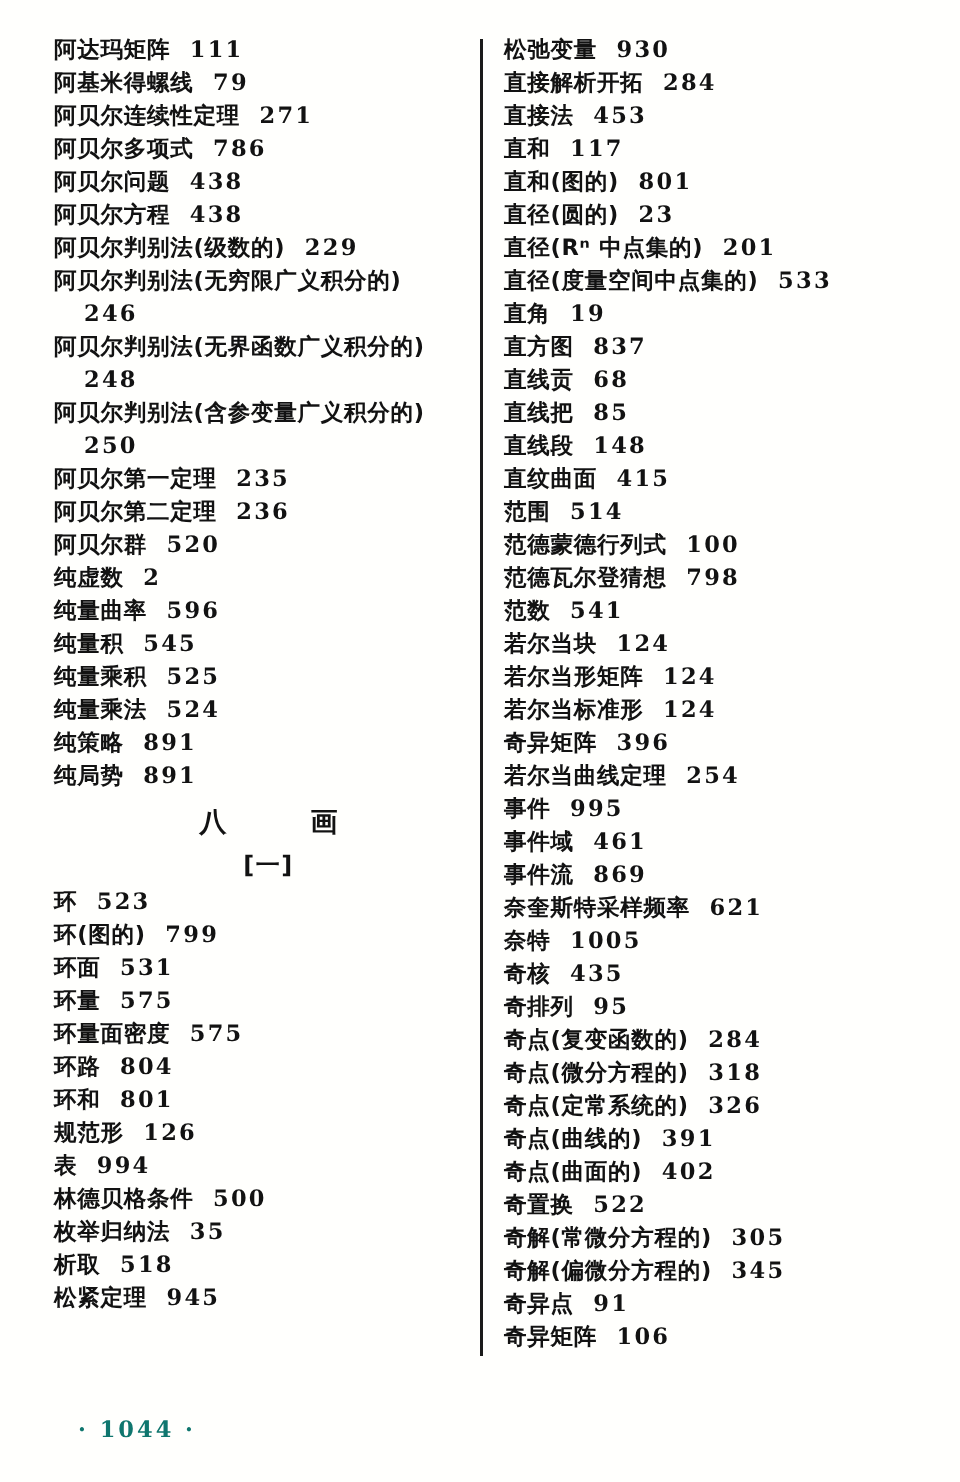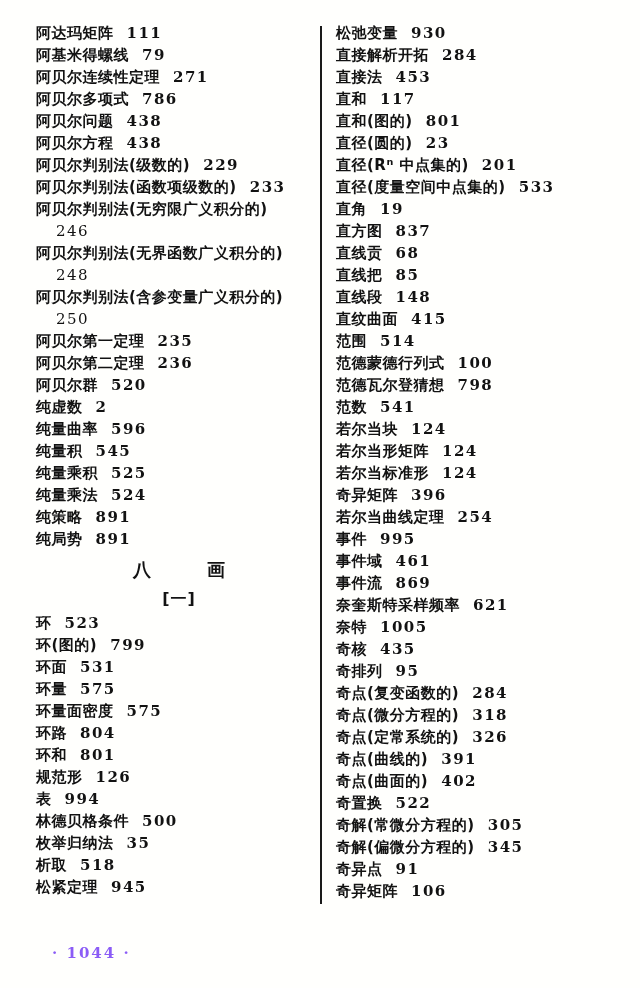--- a/index.html
+++ b/index.html
@@ -14,51 +14,50 @@
   .col{position:absolute;display:flex;flex-direction:column;justify-content:center;}
   #left-col{left:36px;top:22px;width:286px;}
   #right-col{left:336px;top:22px;width:300px;text-decoration:underline;}
   .entry{
     height:22px;line-height:22px;font-size:15px;font-weight:700;
     white-space:nowrap;letter-spacing:0.5px;
   }
   .entry .term{display:inline-block;}
   .entry .page-num{display:inline-block;margin-left:13px;letter-spacing:1.5px;font-family:"DejaVu Serif","DejaVu Sans",serif;}
   .cont{
-    height:22px;line-height:22px;padding-left:20px;font-size:15px;font-weight:400;
+    height:22px;line-height:22px;padding-left:20px;font-size:15px;font-weight:700;
     letter-spacing:1.5px;font-family:"DejaVu Serif","DejaVu Sans",serif;
   }
   .section-header{
     height:30px;margin-top:5px;display:flex;justify-content:center;align-items:center;
     gap:56px;font-size:18px;font-weight:700;
   }
   .subsection-header{
     height:27px;line-height:27px;text-align:center;font-size:16px;font-weight:700;letter-spacing:1px;
   }
   .divider{
     position:absolute;left:320px;top:26px;width:2px;height:878px;background:#1a1a1a;
   }
   .footer{
     position:absolute;left:52px;top:944px;font-size:15px;font-weight:700;letter-spacing:2px;
-    font-family:"DejaVu Serif","DejaVu Sans",serif;color:#8b5cf6;
+    font-family:"DejaVu Serif","DejaVu Sans",serif;color:#0f766e;
   }
 </style>
 </head>
 <body>
 
 <div class="page">
   <div id="left-col" class="col">
       <div class="entry"><span class="term">阿达玛矩阵</span><span class="page-num">111</span></div>
       <div class="entry"><span class="term">阿基米得螺线</span><span class="page-num">79</span></div>
       <div class="entry"><span class="term">阿贝尔连续性定理</span><span class="page-num">271</span></div>
       <div class="entry"><span class="term">阿贝尔多项式</span><span class="page-num">786</span></div>
       <div class="entry"><span class="term">阿贝尔问题</span><span class="page-num">438</span></div>
       <div class="entry"><span class="term">阿贝尔方程</span><span class="page-num">438</span></div>
       <div class="entry"><span class="term">阿贝尔判别法(级数的)</span><span class="page-num">229</span></div>
-      <div class="entry"><span class="term">阿贝尔判别法(函数项级数的)</span><span class="page-num">233</span></div>
       <div class="entry"><span class="term">阿贝尔判别法(无穷限广义积分的)</span></div>
       <div class="cont">246</div>
       <div class="entry"><span class="term">阿贝尔判别法(无界函数广义积分的)</span></div>
       <div class="cont">248</div>
       <div class="entry"><span class="term">阿贝尔判别法(含参变量广义积分的)</span></div>
       <div class="cont">250</div>
       <div class="entry"><span class="term">阿贝尔第一定理</span><span class="page-num">235</span></div>
       <div class="entry"><span class="term">阿贝尔第二定理</span><span class="page-num">236</span></div>
       <div class="entry"><span class="term">阿贝尔群</span><span class="page-num">520</span></div>
       <div class="entry"><span class="term">纯虚数</span><span class="page-num">2</span></div>

